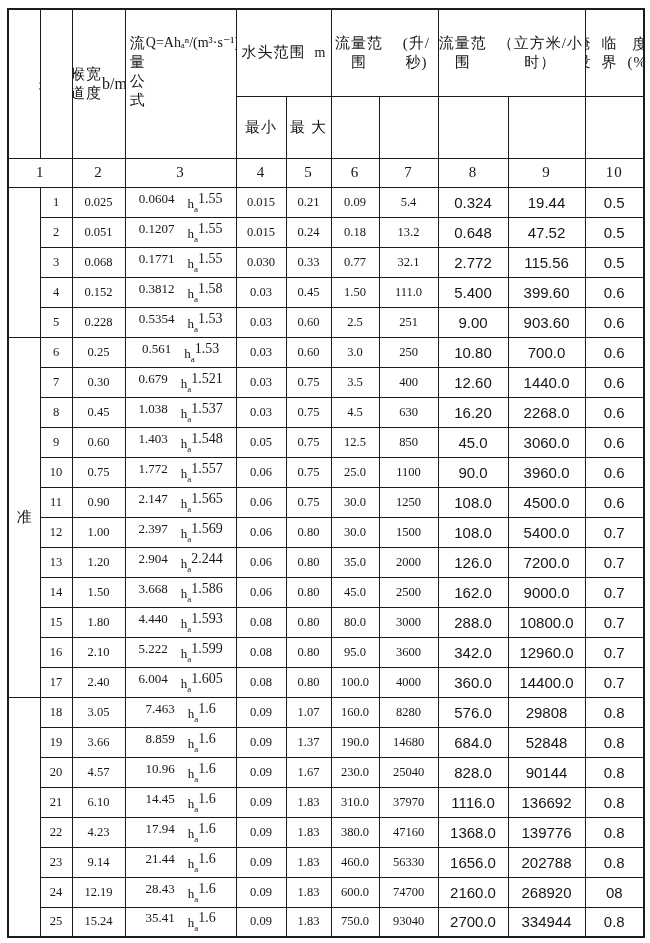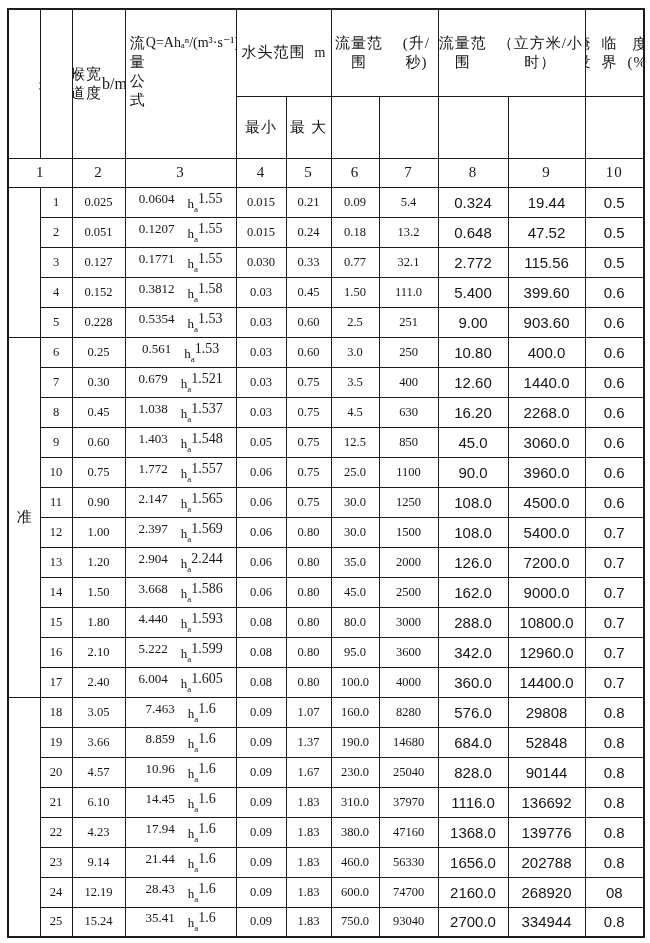--- a/index.html
+++ b/index.html
@@ -168,21 +168,21 @@
           <td class="serif">0.015</td>
           <td class="serif">0.24</td>
           <td class="serif">0.18</td>
           <td class="serif">13.2</td>
           <td class="sans">0.648</td>
           <td class="sans">47.52</td>
           <td class="sans">0.5</td>
         </tr>
         <tr>
           <td class="serif">3</td>
-          <td class="serif">0.127</td>
+          <td class="serif">0.068</td>
           <td class="serif formula">
             <div class="wrap">
               <span>0.1771</span>
               <span>h<sub>a</sub><sup>1.55</sup></span>
             </div>
           </td>
           <td class="serif">0.030</td>
           <td class="serif">0.33</td>
           <td class="serif">0.77</td>
           <td class="serif">32.1</td>
@@ -238,21 +238,21 @@
             <div class="wrap">
               <span>0.561</span>
               <span>h<sub>a</sub><sup>1.53</sup></span>
             </div>
           </td>
           <td class="serif">0.03</td>
           <td class="serif">0.60</td>
           <td class="serif">3.0</td>
           <td class="serif">250</td>
           <td class="sans">10.80</td>
-          <td class="sans">400.0</td>
+          <td class="sans">700.0</td>
           <td class="sans">0.6</td>
         </tr>
         <tr>
           <td class="serif">7</td>
           <td class="serif">0.30</td>
           <td class="serif formula">
             <div class="wrap">
               <span>0.679</span>
               <span>h<sub>a</sub><sup>1.521</sup></span>
             </div>

